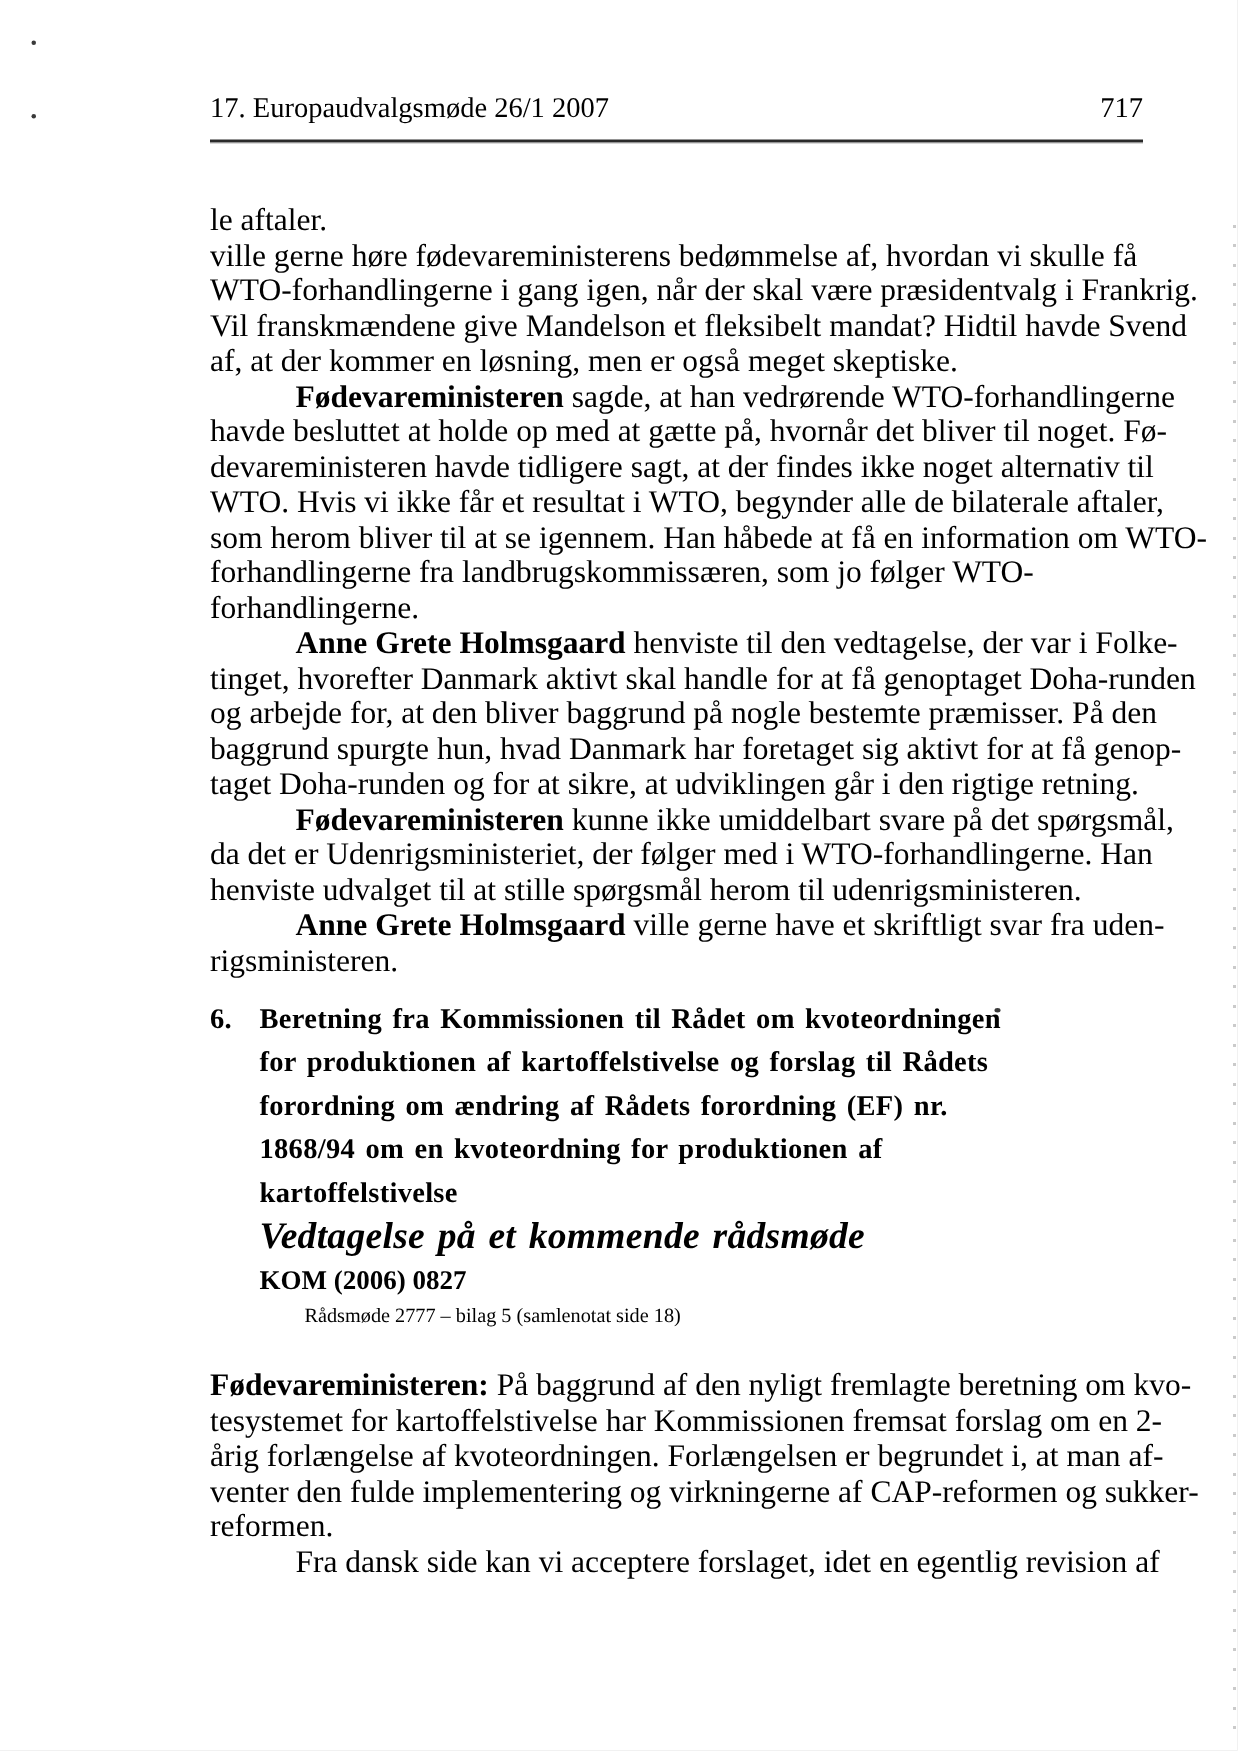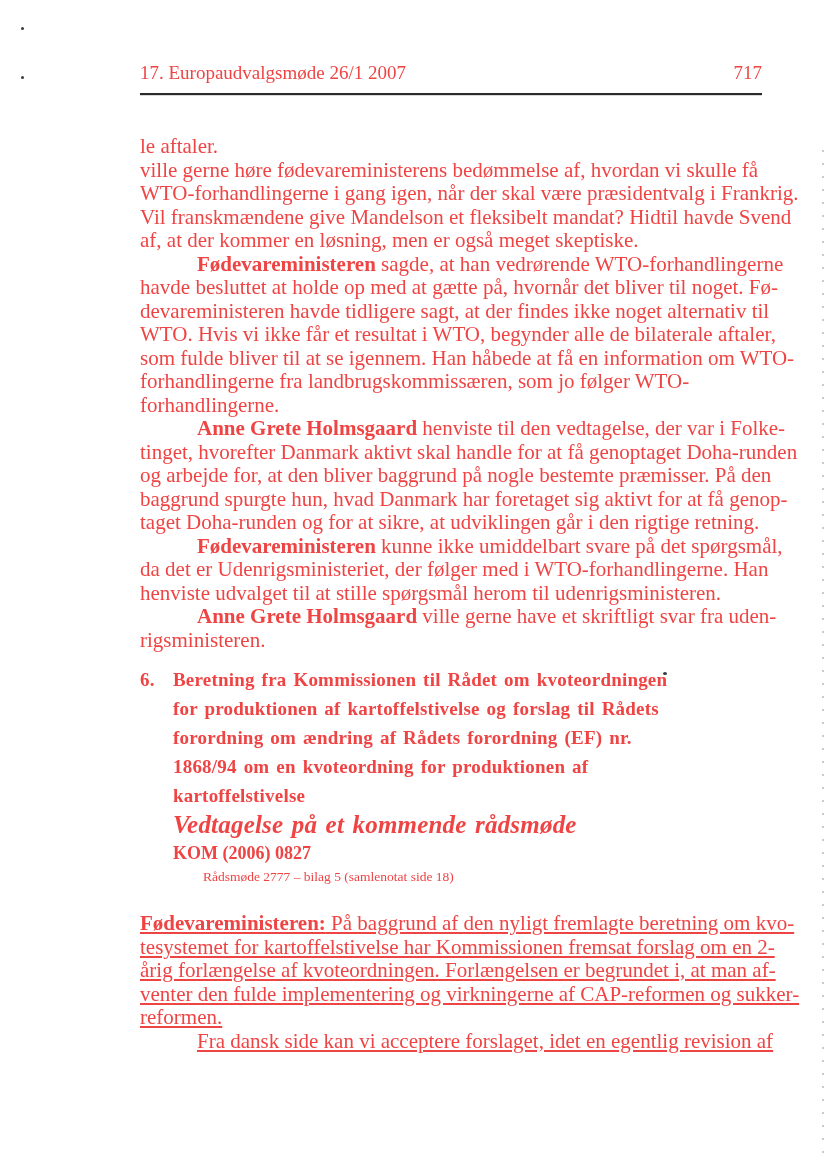--- a/index.html
+++ b/index.html
@@ -6,21 +6,21 @@
     margin: 0;
     padding: 0;
     background: #e8e8e8;
   }
   .page {
     position: relative;
     width: 825px;
     height: 1167px;
     background: #ffffff;
     font-family: "Liberation Serif", serif;
-    color: #ef4444;
+    color: #000000;
     overflow: hidden;
     margin: 0 auto;
   }
   .content {
     position: absolute;
     left: 140px;
     top: 0;
     width: 622px;
   }
   
@@ -81,21 +81,21 @@
     word-spacing: 0;
   }
   .section-note {
     font-weight: normal;
     font-size: 13.5px;
     line-height: 22px;
     padding-left: 30px;
     letter-spacing: 0;
     word-spacing: 0;
   }
-  .closing { margin-top: 24px; text-decoration: underline; }
+  .closing { margin-top: 24px; }
   
   .spot {
     position: absolute;
     background: #3a3a3a;
     border-radius: 50%;
   }
   .spot.s1 { left: 21px; top: 27px; width: 3px; height: 3px; }
   .spot.s2 { left: 21px; top: 76px; width: 3px; height: 3px; }
   .spot.s3 { left: 663px; top: 672px; width: 4px; height: 3px; }
   .edge-dots {
@@ -138,21 +138,21 @@
           <span class="line">ville gerne høre fødevareministerens bedømmelse af, hvordan vi skulle få</span>
           <span class="line">WTO-forhandlingerne i gang igen, når der skal være præsidentvalg i Frankrig.</span>
           <span class="line">Vil franskmændene give Mandelson et fleksibelt mandat? Hidtil havde Svend</span>
           <span class="line">af, at der kommer en løsning, men er også meget skeptiske.</span>
         </p>
         <p class="para indent">
           <span class="line first"><b>Fødevareministeren</b> sagde, at han vedrørende WTO-forhandlingerne</span>
           <span class="line">havde besluttet at holde op med at gætte på, hvornår det bliver til noget. Fø-</span>
           <span class="line">devareministeren havde tidligere sagt, at der findes ikke noget alternativ til</span>
           <span class="line">WTO. Hvis vi ikke får et resultat i WTO, begynder alle de bilaterale aftaler,</span>
-          <span class="line">som fulde bliver til at se igennem. Han håbede at få en information om WTO-</span>
+          <span class="line">som herom bliver til at se igennem. Han håbede at få en information om WTO-</span>
           <span class="line">forhandlingerne fra landbrugskommissæren, som jo følger WTO-</span>
           <span class="line">forhandlingerne.</span>
         </p>
         <p class="para indent">
           <span class="line first"><b>Anne Grete Holmsgaard</b> henviste til den vedtagelse, der var i Folke-</span>
           <span class="line">tinget, hvorefter Danmark aktivt skal handle for at få genoptaget Doha-runden</span>
           <span class="line">og arbejde for, at den bliver baggrund på nogle bestemte præmisser. På den</span>
           <span class="line">baggrund spurgte hun, hvad Danmark har foretaget sig aktivt for at få genop-</span>
           <span class="line">taget Doha-runden og for at sikre, at udviklingen går i den rigtige retning.</span>
         </p>

